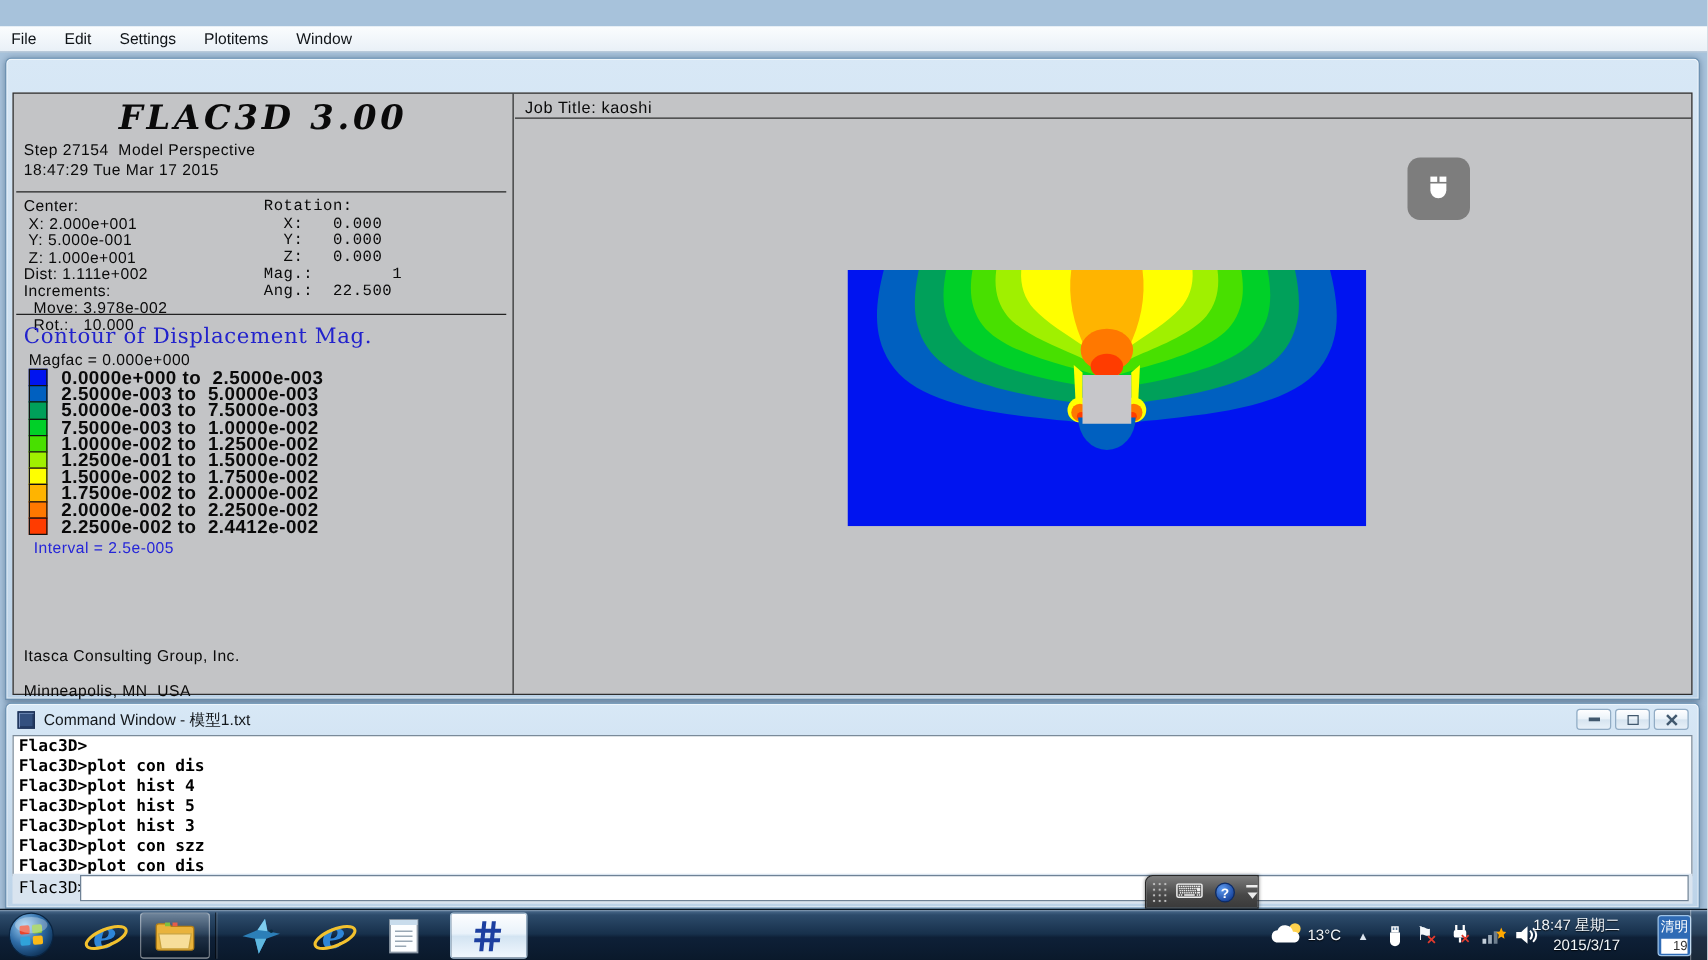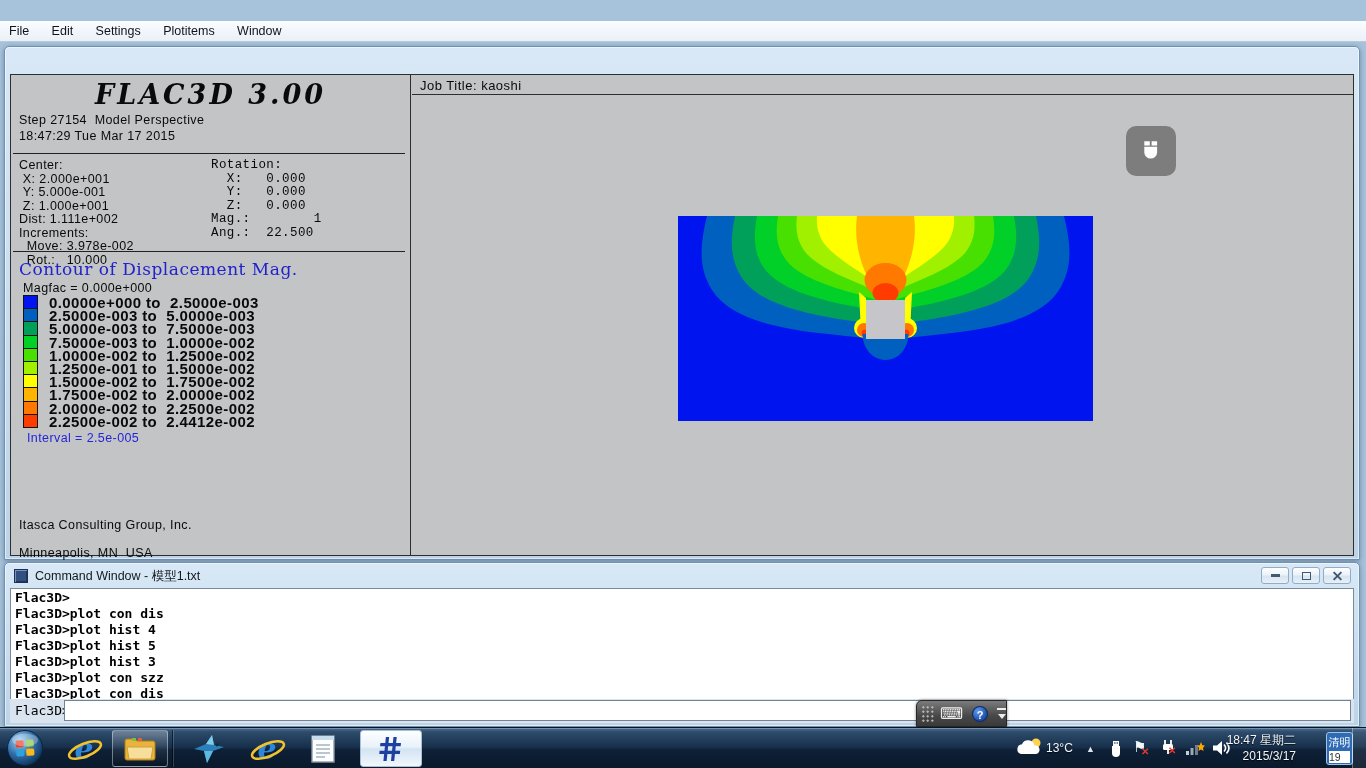--- a/index.html
+++ b/index.html
@@ -109,21 +109,21 @@
     background:linear-gradient(180deg,rgba(255,255,255,.30),rgba(255,255,255,.08) 50%,rgba(0,0,0,.12)); }
   .tb-btn-active { border:1px solid #A9C0D4; border-radius:3px;
     background:linear-gradient(180deg,#FDFEFF 0%,#E9F2FA 45%,#D3E4F2 52%,#F1F7FD 100%); }
   #tb-sep { left:172px; top:2px; width:1px; height:37px; background:rgba(0,0,0,.55); box-shadow:1px 0 0 rgba(255,255,255,.18); position:absolute; }
   .trayicon { position:absolute; color:#E8EFF6; }
   #tray-temp { left:1046px; top:13px; font-size:12px; color:#F2F6FA; text-shadow:0 1px 1px rgba(0,0,0,.8); position:absolute; }
   #tray-arrow { left:1086px; top:16px; font-size:9px; position:absolute; color:#DDE6EF; }
   #clock { position:absolute; left:1206px; top:4px; width:90px; text-align:right; color:#F2F6FA; font-size:12px; line-height:16px; text-shadow:0 1px 1px rgba(0,0,0,.8); }
   #lunar { position:absolute; left:1326px; top:4px; width:27px; height:33px; background:#2F6BB5; border:1px solid #9FC4E8; border-radius:3px; overflow:hidden; }
   #lunar-top { height:18px; color:#FFF; font-size:11px; text-align:center; line-height:18px; }
-  #lunar-day { margin:0 2px; height:12px; background:#FFF; color:#333; font-size:10.5px; text-align:left; line-height:12px; }
+  #lunar-day { margin:0 2px; height:12px; background:#FFF; color:#333; font-size:10.5px; text-align:right; line-height:12px; }
   #showdesktop { position:absolute; left:1352px; top:0; width:14px; height:41px; background:rgba(255,255,255,.07); border-left:1px solid rgba(255,255,255,.35); }
 
   .ie-e { font-family:"DejaVu Serif", serif; font-weight:bold; font-style:italic; color:#2E86D8; position:relative; }
 </style>
 </head>
 <body>
 
 <div id="screen">
 
 

